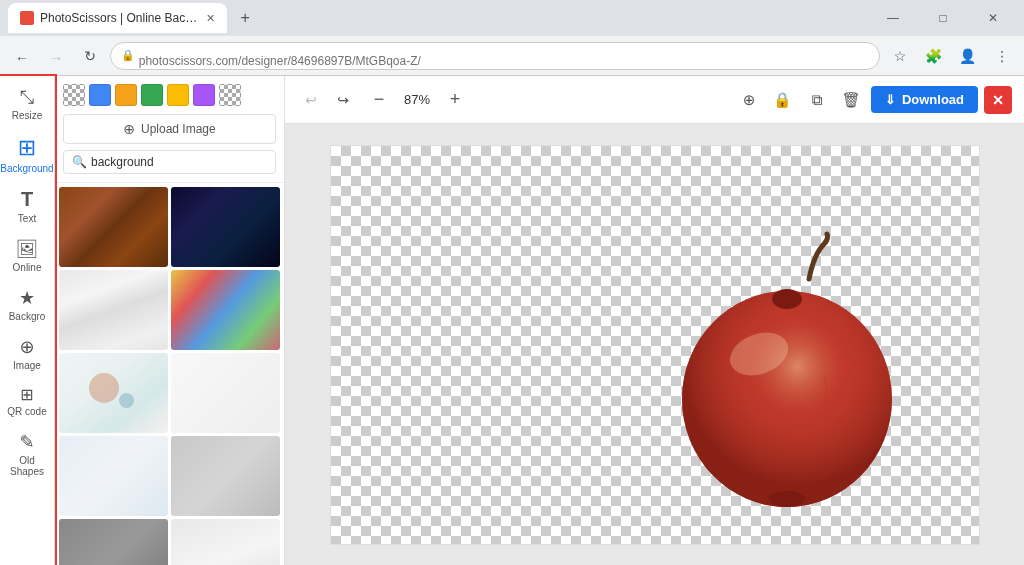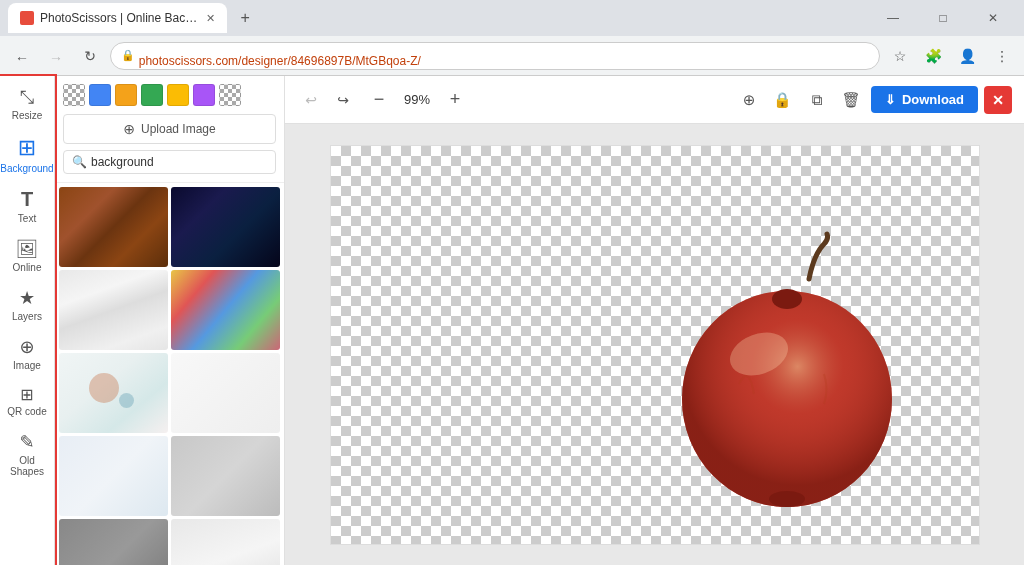--- a/index.html
+++ b/index.html
@@ -9,21 +9,21 @@
     .tab-favicon { width: 14px; height: 14px; background: #e74c3c; border-radius: 2px; display: inline-block; }
     .tab-close { margin-left: auto; color: #666; font-size: 11px; cursor: pointer; }
     .new-tab-btn { width: 28px; height: 28px; display: flex; align-items: center; justify-content: center; border-radius: 50%; color: #555; font-size: 16px; cursor: pointer; }
     .window-controls { margin-left: auto; display: flex; gap: 4px; }
     .win-btn { width: 46px; height: 36px; display: flex; align-items: center; justify-content: center; color: #555; font-size: 12px; cursor: pointer; }
 
     .nav-bar { display: flex; align-items: center; height: 40px; background: #f1f3f4; padding: 0 8px; gap: 6px; border-bottom: 1px solid #ccc; }
     .nav-btn { width: 28px; height: 28px; border-radius: 50%; display: flex; align-items: center; justify-content: center; color: #555; cursor: pointer; font-size: 14px; }
     .address-bar { flex: 1; height: 28px; background: white; border: 1px solid #ccc; border-radius: 14px; display: flex; align-items: center; padding: 0 10px; font-size: 12px; color: #333; }
     .address-bar .secure-icon { color: #555; margin-right: 4px; font-size: 11px; }
-    .address-url { font-size: 12px; color: #c2410c; margin-top: 11px; }
+    .address-url { font-size: 12px; color: #737373; margin-top: 11px; }
     .nav-action-btn { width: 28px; height: 28px; border-radius: 50%; display: flex; align-items: center; justify-content: center; color: #555; cursor: pointer; font-size: 14px; }
 
     
     .app { display: flex; height: 489px; }
 
     
     .tools-sidebar { width: 55px; background: white; border-right: 1px solid #e0e0e0; display: flex; flex-direction: column; align-items: center; padding: 4px 0; outline: 2px solid #e53935; z-index: 2; }
     .tool-item { display: flex; flex-direction: column; align-items: center; justify-content: center; width: 52px; padding: 6px 2px; cursor: pointer; border-radius: 4px; margin: 1px 0; }
     .tool-item .tool-icon { font-size: 18px; color: #555; }
     .tool-item .tool-label { font-size: 10px; color: #555; margin-top: 2px; text-align: center; }
@@ -126,21 +126,21 @@
     <div class="tool-item">
       <span class="tool-icon" style="font-size:20px; font-weight:bold;">T</span>
       <span class="tool-label">Text</span>
     </div>
     <div class="tool-item">
       <span class="tool-icon">🖼</span>
       <span class="tool-label">Online</span>
     </div>
     <div class="tool-item">
       <span class="tool-icon">★</span>
-      <span class="tool-label">Layers</span>
+      <span class="tool-label">Backgro</span>
     </div>
     <div class="tool-item">
       <span class="tool-icon">⊕</span>
       <span class="tool-label">Image</span>
     </div>
     <div class="tool-item">
       <span class="tool-icon" style="font-size:16px;">⊞</span>
       <span class="tool-label">QR code</span>
     </div>
     <div class="tool-item">
@@ -191,21 +191,21 @@
 
   <div class="canvas-area">
 
     <div class="toolbar">
       <div class="toolbar-group">
         <div class="toolbar-btn disabled" title="Undo">↩</div>
         <div class="toolbar-btn" title="Redo">↪</div>
       </div>
       <div class="toolbar-group">
         <div class="toolbar-btn" style="font-size:18px;">−</div>
-        <span class="zoom-display">99%</span>
+        <span class="zoom-display">87%</span>
         <div class="toolbar-btn" style="font-size:18px;">+</div>
       </div>
       <div class="toolbar-spacer"></div>
       <div class="toolbar-right">
         <div class="toolbar-icon-btn" title="Layers">⊕</div>
         <div class="toolbar-icon-btn" title="Lock">🔒</div>
         <div class="toolbar-icon-btn" title="Copy">⧉</div>
         <div class="toolbar-icon-btn" title="Delete">🗑</div>
         <div class="download-btn">
           <span>⇓</span>

